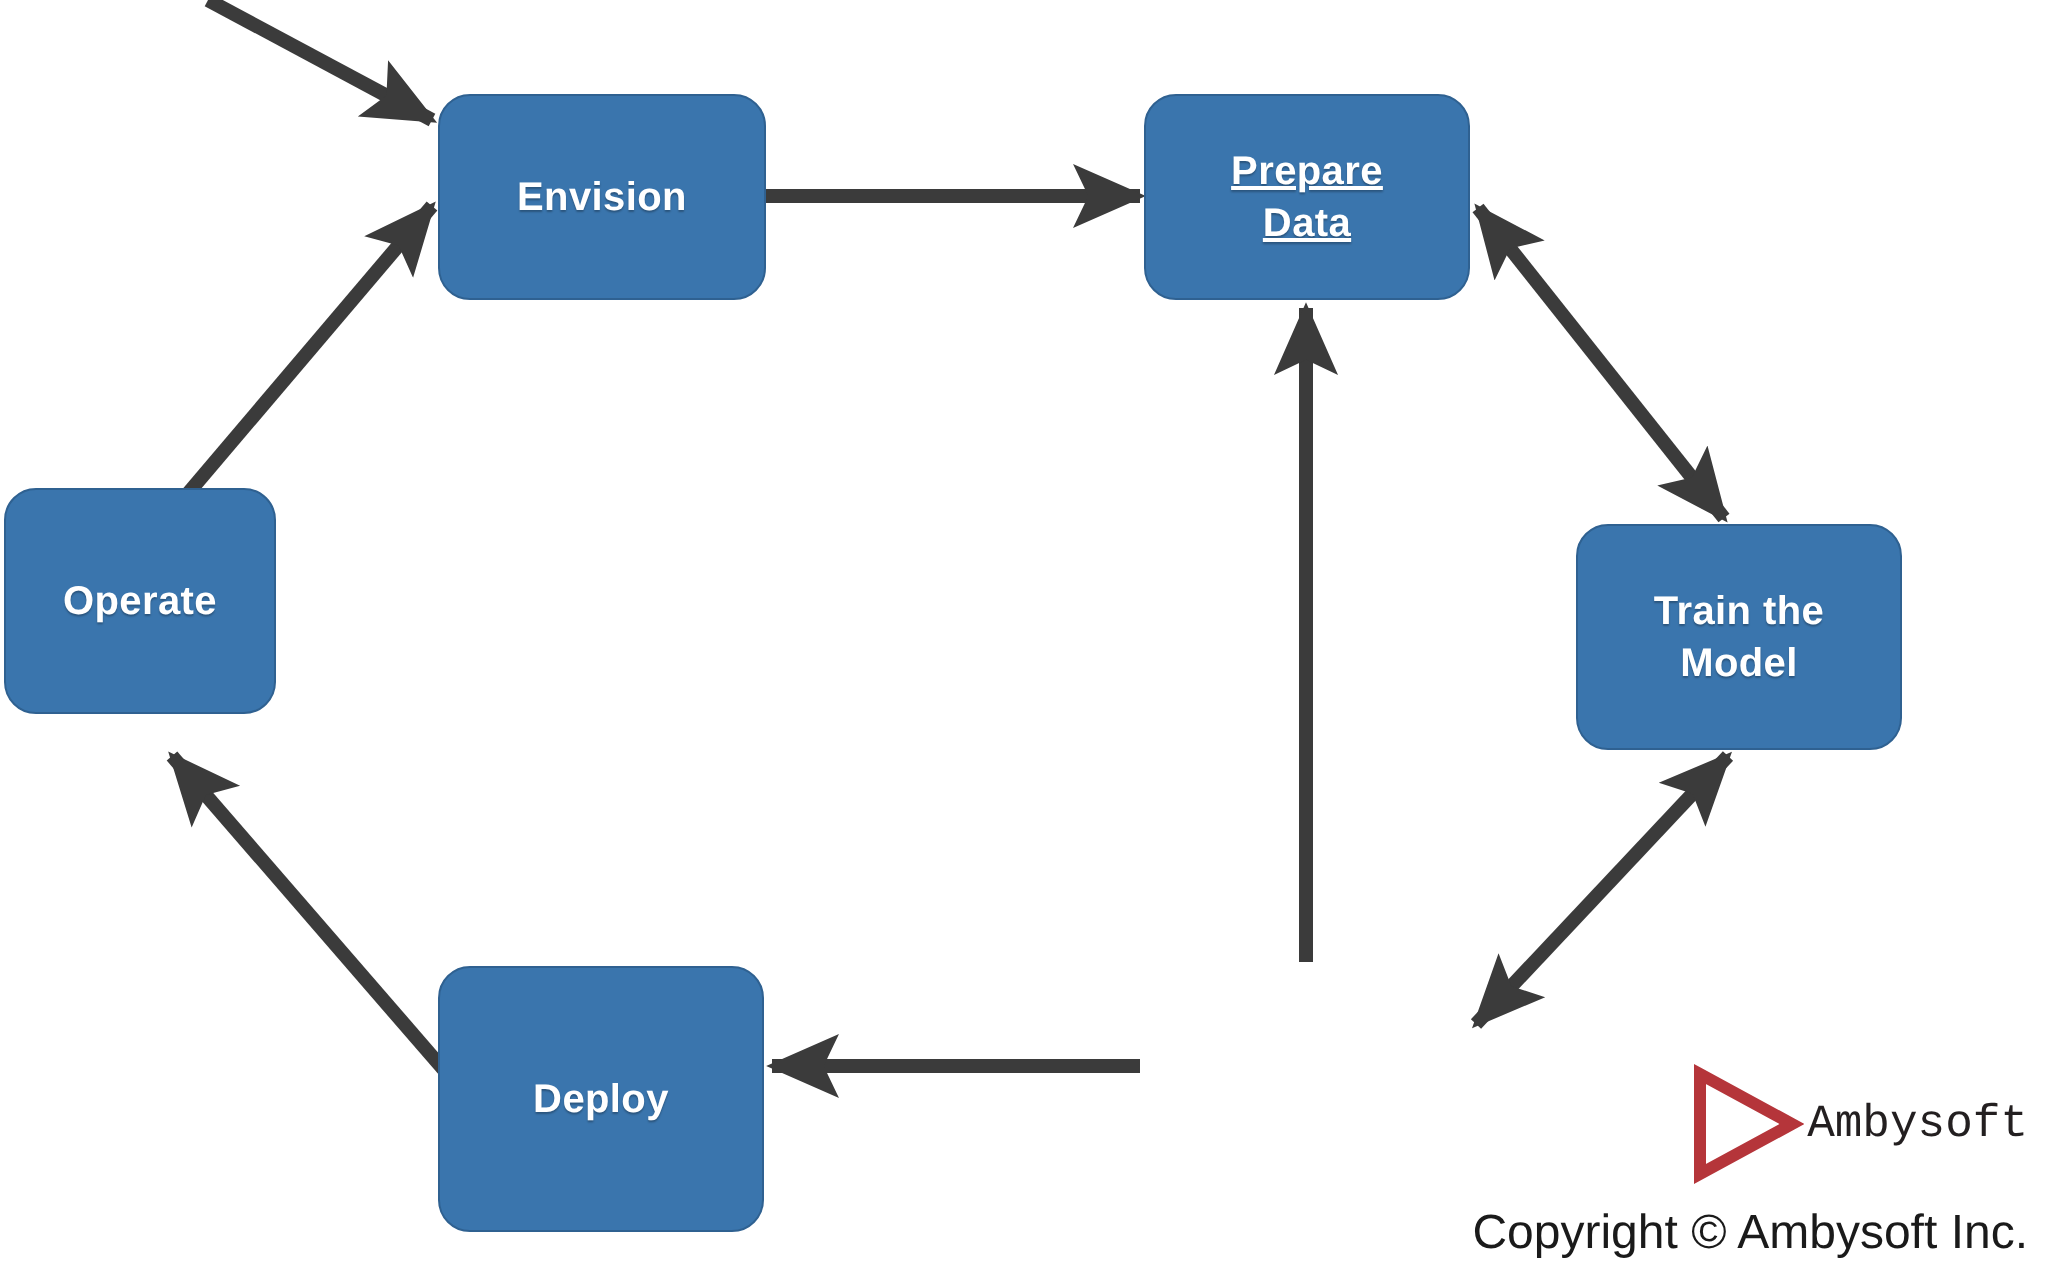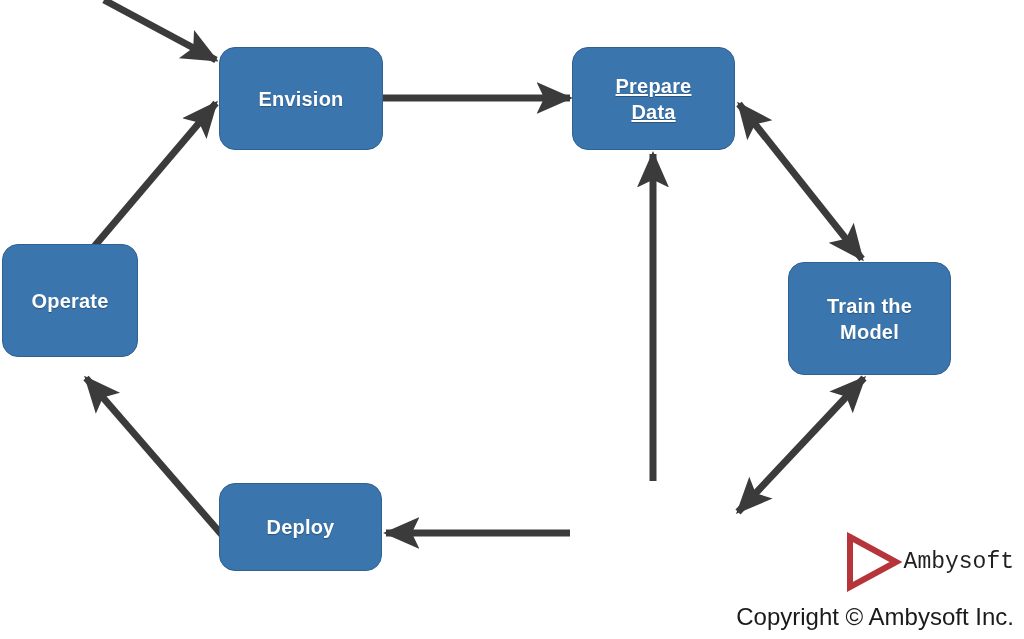--- a/index.html
+++ b/index.html
@@ -41,21 +41,21 @@
     letter-spacing: 0.2px;
     text-shadow: 0 1px 1px rgba(0,0,0,0.28);
     z-index: 5;
   }
   .node-label { white-space: pre-line; }
 
   #node-envision    { left: 219px; top: 47px;  width: 164px; height: 103px; justify-content: center; }
   #node-prepare     { left: 572px; top: 47px;  width: 163px; height: 103px; text-decoration: underline; }
   #node-train       { left: 788px; top: 262px; width: 163px; height: 113px; }
   #node-validate    { left: 572px; top: 483px; width: 163px; height: 103px; }
-  #node-deploy      { left: 219px; top: 483px; width: 163px; height: 88px; }
+  #node-deploy      { left: 219px; top: 483px; width: 163px; height: 133px; }
   #node-operate     { left: 2px;   top: 244px; width: 136px; height: 113px; }
 
   #brand {
     position: absolute;
     right: 10px;
     bottom: 46px;
     display: flex;
     align-items: center;
     gap: 2px;
     z-index: 6;

